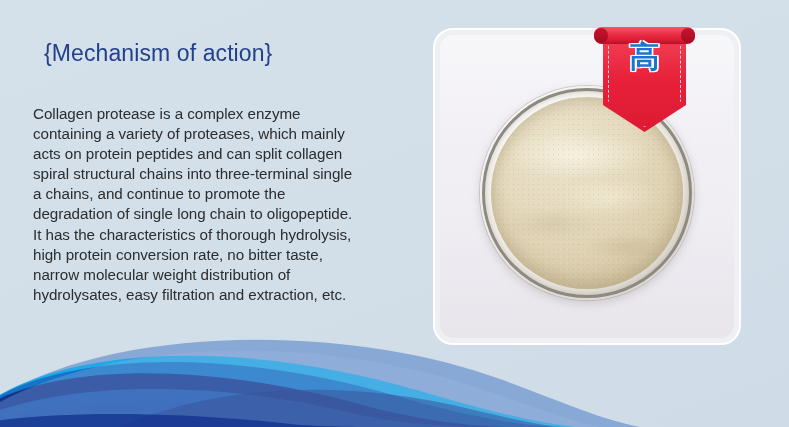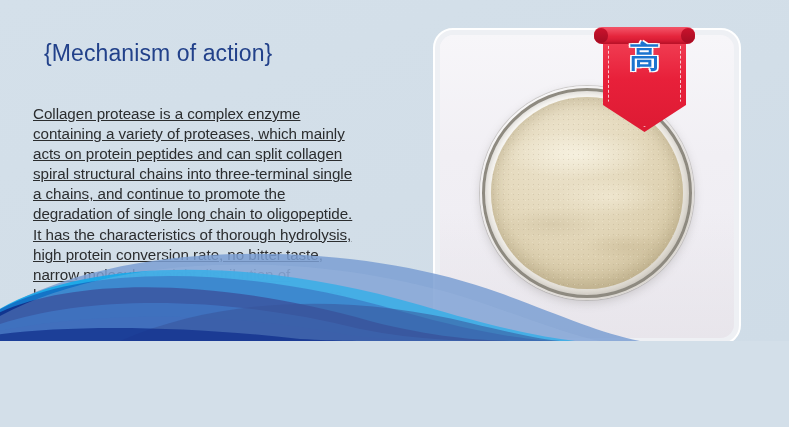--- a/index.html
+++ b/index.html
@@ -9,21 +9,21 @@
   body {
     width: 789px;
     height: 427px;
     overflow: hidden;
     font-family: "Liberation Sans", sans-serif;
     background: #d3dfe9;
   }
   .slide {
     position: relative;
     width: 789px;
-    height: 341px;
+    height: 427px;
     background: linear-gradient(160deg, #d4e0ea 0%, #d2dee8 55%, #cfdce7 100%);
     overflow: hidden;
   }
 
   
   .text-col {
     position: absolute;
     left: 0;
     top: 0;
     width: 430px;
@@ -43,21 +43,20 @@
   .body-text {
     position: absolute;
     left: 33px;
     top: 104px;
     width: 392px;
     font-size: 15.2px;
     line-height: 20.1px;
     color: #2b2d2f;
     letter-spacing: -0.05px;
     white-space: pre-line;
-    text-decoration: underline;
   }
 
   
   .card {
     position: absolute;
     left: 433px;
     top: 28px;
     width: 308px;
     height: 317px;
     border-radius: 20px;

